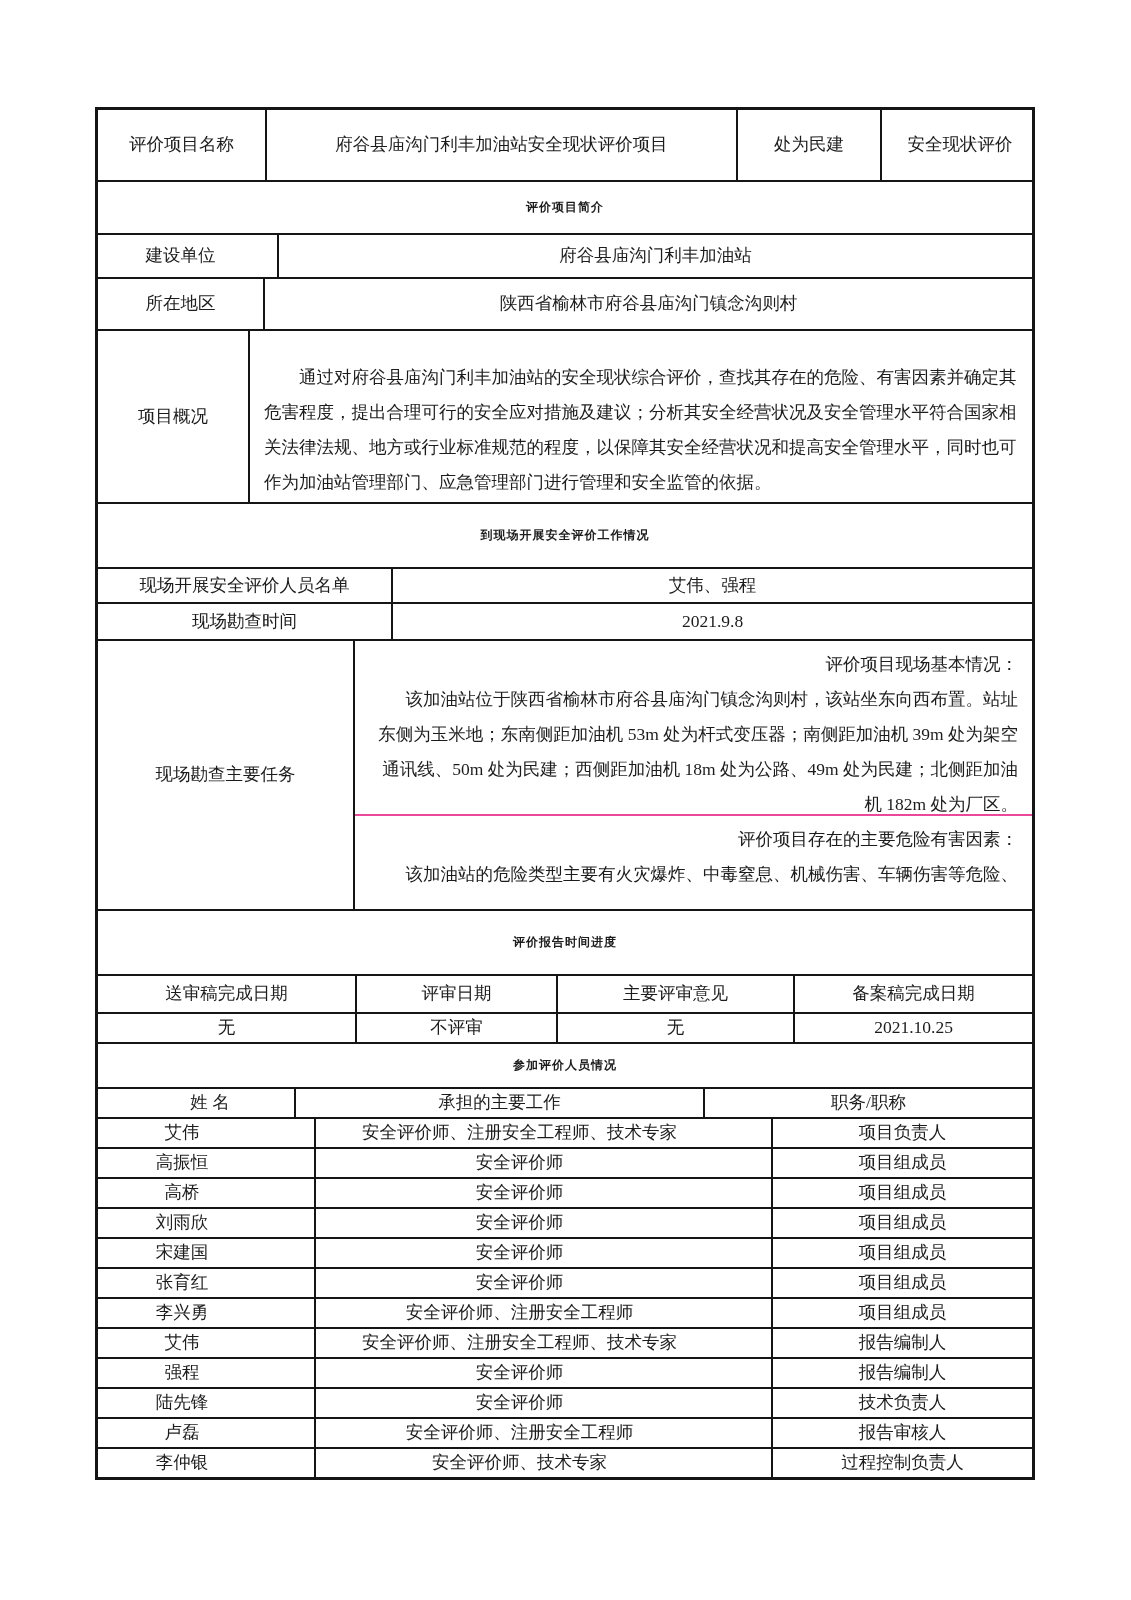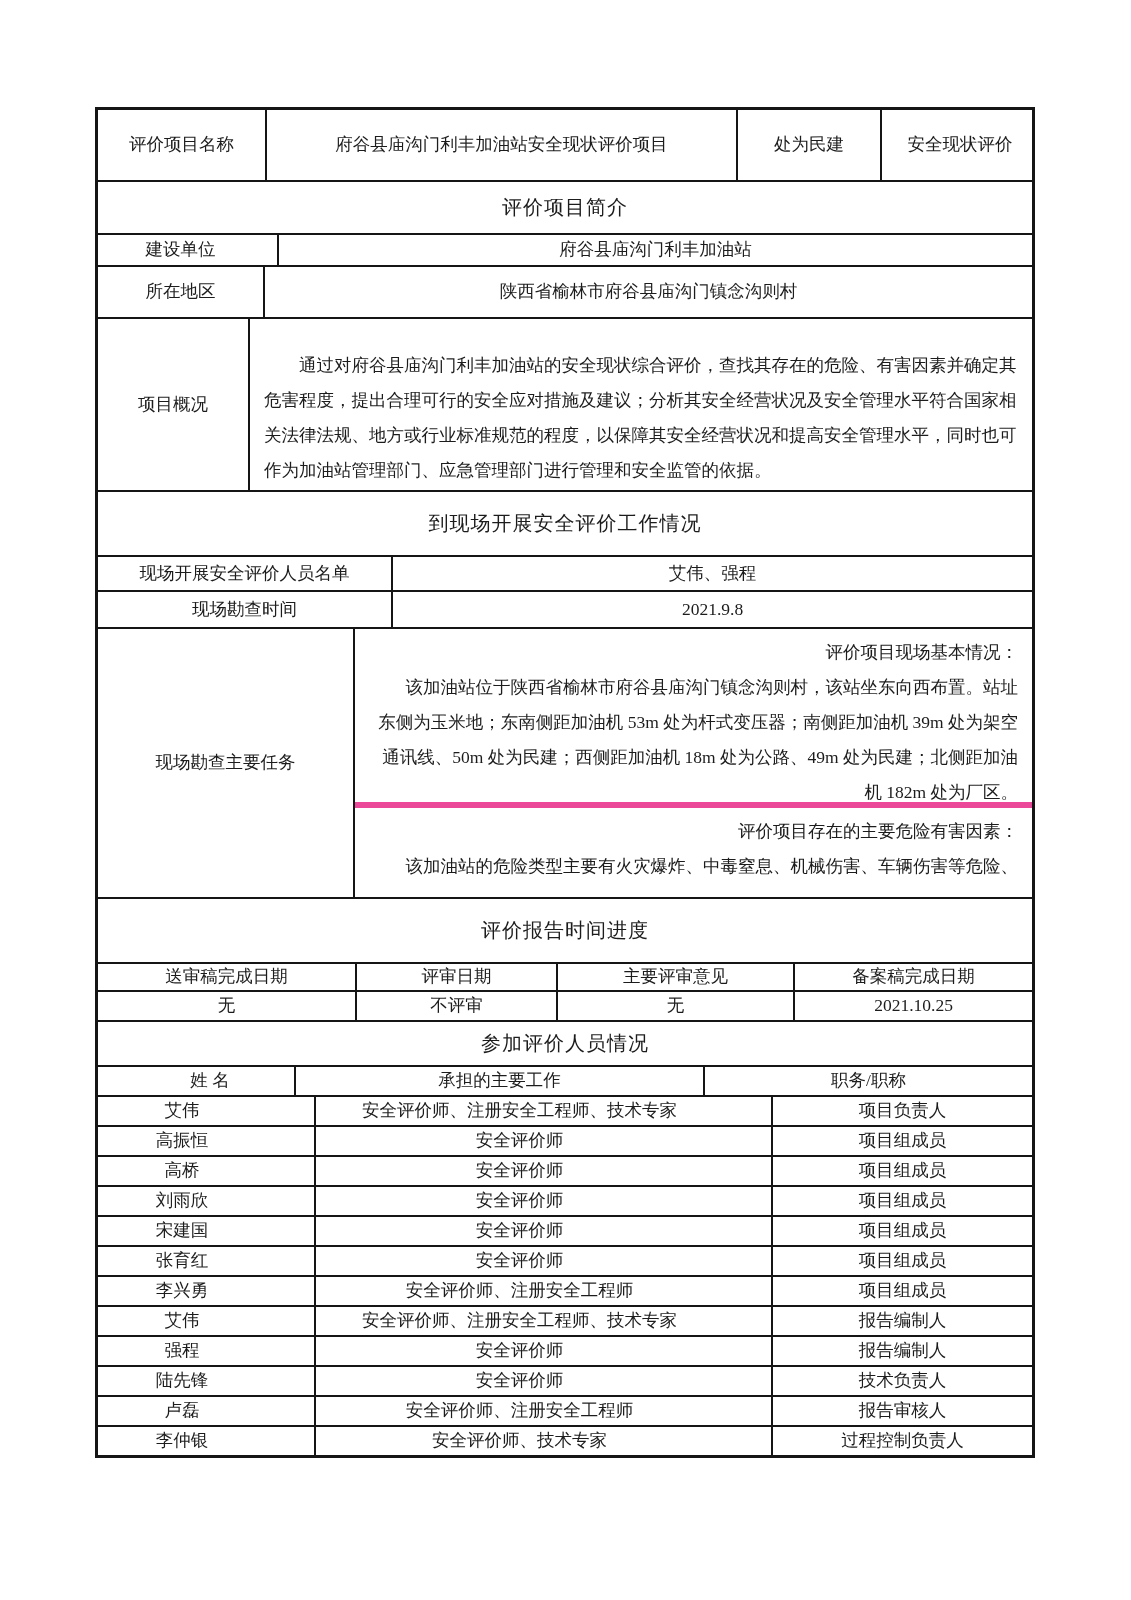--- a/index.html
+++ b/index.html
@@ -46,55 +46,55 @@
   }
   .cell.vcenter-para{
     display:flex;
     flex-direction:column;
     justify-content:flex-end;
     text-align:left;
     padding:2px 14px;
     line-height:35px;
   }
   .section-title{
-    font-weight:normal;
-    font-size:20px;
+    font-weight:bold;
+    font-size:12px;
     letter-spacing:1px;
   }
   p{margin:0;}
   .indent{text-indent:2em;}
   
   .r-name{height:70px;}
   .r-secA{height:53px;}
-  .r-unit{height:32px;gap:14px;}
+  .r-unit{height:44px;gap:14px;}
   .r-area{height:52px;}
   .r-overview{height:173px;}
   .r-secB{height:65px;}
   .r-staff{height:35px;}
   .r-date{height:37px;}
   .r-task{height:270px;}
   .r-secC{height:65px;}
-  .r-schedhead{height:28px;}
+  .r-schedhead{height:38px;}
   .r-scheddata{height:30px;}
   .r-secD{height:45px;}
   .r-phead{height:30px;padding-left:28px;}
   .r-person{height:30px;gap:48px;}
   
   .cols-name{grid-template-columns:167px 471px 144px 158px;}
   .cols-full{grid-template-columns:1fr;}
   .cols-kv{grid-template-columns:165px 1fr;}
   .cols-overview{grid-template-columns:150px 1fr;}
   .cols-staff{grid-template-columns:293px 1fr;}
   .cols-task{grid-template-columns:255px 1fr;}
   .cols-sched{grid-template-columns:257px 201px 237px 1fr;}
   .cols-part{grid-template-columns:168px 409px 1fr;}
   
   .task-sub{display:flex;flex-direction:column;border-left:2px solid #151515;box-sizing:border-box;}
   .task-sub .sub-top{height:173px;box-sizing:border-box;}
-  .task-sub .sub-bottom{height:75px;box-sizing:border-box;border-top:6px solid #ec4899;}
+  .task-sub .sub-bottom{height:75px;box-sizing:border-box;border-top:2px solid #ec4899;}
   .task-sub .cell{border-left:none;width:100%;}
 </style>
 </head>
 <body>
 
 <div class="doc-table">
 
   <div class="trow r-name cols-name">
     <div class="cell">评价项目名称</div>
     <div class="cell">府谷县庙沟门利丰加油站安全现状评价项目</div>

